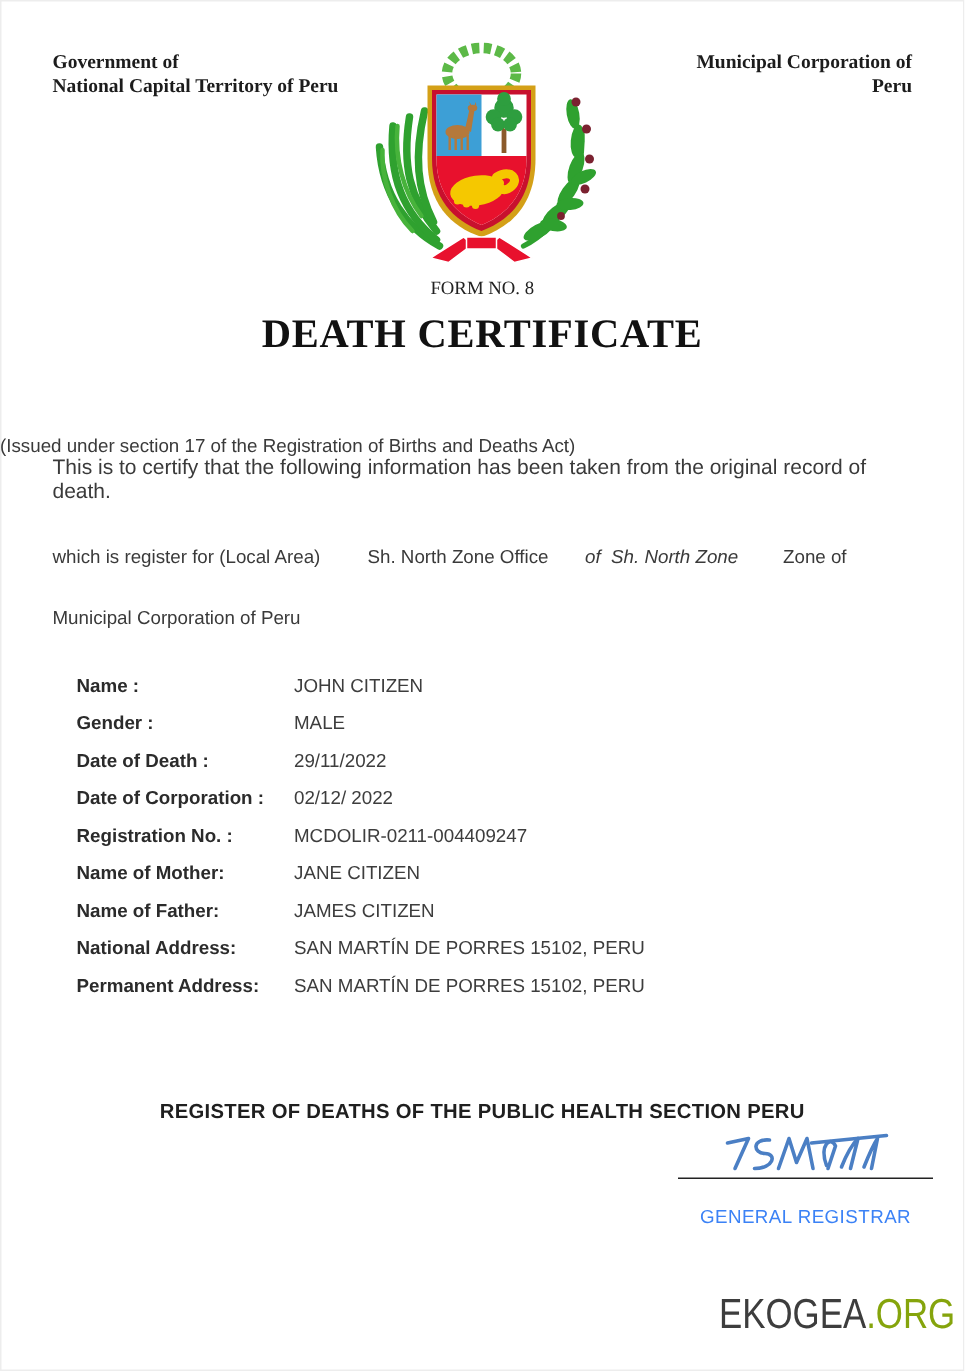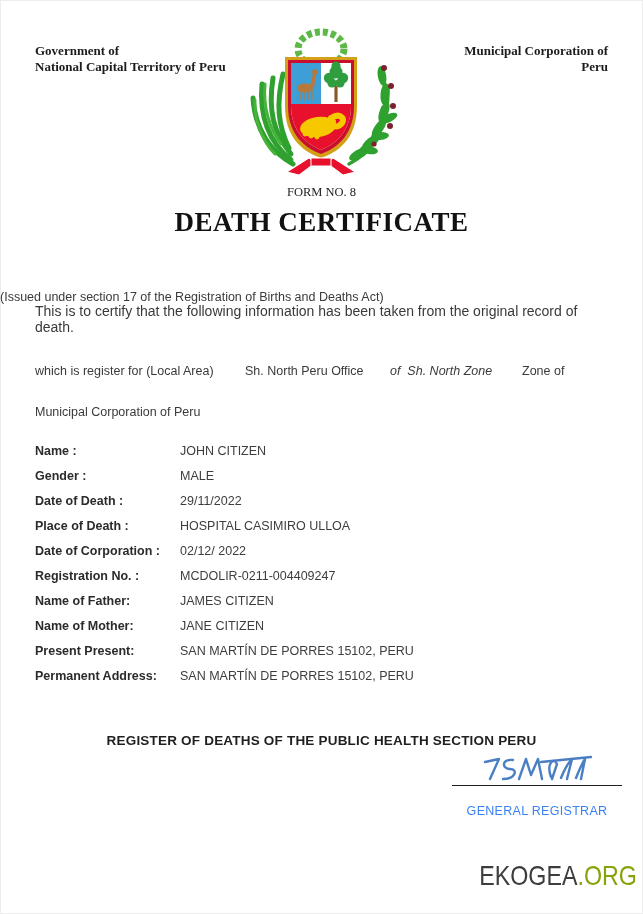--- a/index.html
+++ b/index.html
@@ -7,21 +7,21 @@
     position:relative;
     width:643px;height:914px;
     background:#ffffff;
     font-family:"Liberation Sans",sans-serif;
     color:#3c3c3c;
     overflow:hidden;
     box-shadow:inset 0 0 0 1px #ededed;
   }
   
   .org{
-    position:absolute;top:43px;
+    position:absolute;top:33px;
     font-family:"Liberation Serif",serif;
     font-weight:bold;font-size:13px;line-height:1.25;
     color:#1c1c1c;white-space:pre-line;
   }
   .org-left{left:35px;width:240px;text-align:left;}
   .org-right{right:35px;width:210px;text-align:right;}
   
   .emblem{position:absolute;left:241px;top:22px;width:160px;height:158px;}
   
   .form-no{
@@ -46,21 +46,21 @@
   .register-line span{position:absolute;top:0;white-space:pre;}
   .rl-prefix{left:0;}
   .rl-office{left:210px;}
   .rl-ofzone{left:355px;font-style:italic;}
   .rl-zoneof{left:487px;}
   .register-line2{
     position:absolute;top:405px;left:35px;font-size:12.5px;color:#3a3a3a;
   }
   
   .fields{position:absolute;top:444px;left:35px;width:573px;}
-  .field-row{display:flex;height:25px;align-items:flex-start;}
+  .field-row{display:flex;height:25px;align-items:center;margin-left:16px;}
   .field-label{width:145px;font-weight:bold;font-size:12.5px;color:#2b2b2b;white-space:pre;}
   .field-value{flex:1;font-size:12.5px;color:#3d3d3d;white-space:pre;}
   
   .register-title{
     position:absolute;top:733px;left:0;width:100%;text-align:center;
     font-weight:bold;font-size:13.5px;color:#1f1f1f;letter-spacing:0.2px;
   }
   .sig-block{position:absolute;left:452px;top:752px;width:170px;text-align:center;}
   .sig-image{display:block;margin:0 auto -2px auto;}
   .sig-line{border-top:1.5px solid #222;margin-top:1px;}
@@ -168,61 +168,57 @@
   </svg>
 
   <div class="form-no">FORM NO. 8</div>
   <div class="title">DEATH CERTIFICATE</div>
   <div class="subtitle">(Issued under section 17 of the Registration of Births and Deaths Act)</div>
 
   <div class="certify">This is to certify that the following information has been taken from the original record of death.</div>
 
   <div class="register-line">
     <span class="rl-prefix">which is register for (Local Area)</span>
-    <span class="rl-office">Sh. North Peru Office</span>
+    <span class="rl-office">Sh. North Zone Office</span>
     <span class="rl-ofzone">of  Sh. North Zone</span>
     <span class="rl-zoneof">Zone of</span>
   </div>
   <div class="register-line2">Municipal Corporation of Peru</div>
 
   <div class="fields">
     <div class="field-row">
       <span class="field-label">Name :</span>
       <span class="field-value">JOHN CITIZEN</span>
     </div>
     <div class="field-row">
       <span class="field-label">Gender :</span>
       <span class="field-value">MALE</span>
     </div>
     <div class="field-row">
       <span class="field-label">Date of Death :</span>
       <span class="field-value">29/11/2022</span>
     </div>
     <div class="field-row">
-      <span class="field-label">Place of Death :</span>
-      <span class="field-value">HOSPITAL CASIMIRO ULLOA</span>
-    </div>
-    <div class="field-row">
       <span class="field-label">Date of Corporation :</span>
       <span class="field-value">02/12/ 2022</span>
     </div>
     <div class="field-row">
       <span class="field-label">Registration No. :</span>
       <span class="field-value">MCDOLIR-0211-004409247</span>
     </div>
     <div class="field-row">
+      <span class="field-label">Name of Mother:</span>
+      <span class="field-value">JANE CITIZEN</span>
+    </div>
+    <div class="field-row">
       <span class="field-label">Name of Father:</span>
       <span class="field-value">JAMES CITIZEN</span>
     </div>
     <div class="field-row">
-      <span class="field-label">Name of Mother:</span>
-      <span class="field-value">JANE CITIZEN</span>
-    </div>
-    <div class="field-row">
-      <span class="field-label">Present Present:</span>
+      <span class="field-label">National Address:</span>
       <span class="field-value">SAN MARTÍN DE PORRES 15102, PERU</span>
     </div>
     <div class="field-row">
       <span class="field-label">Permanent Address:</span>
       <span class="field-value">SAN MARTÍN DE PORRES 15102, PERU</span>
     </div>
   </div>
 
   <div class="register-title">REGISTER OF DEATHS OF THE PUBLIC HEALTH SECTION PERU</div>
 

